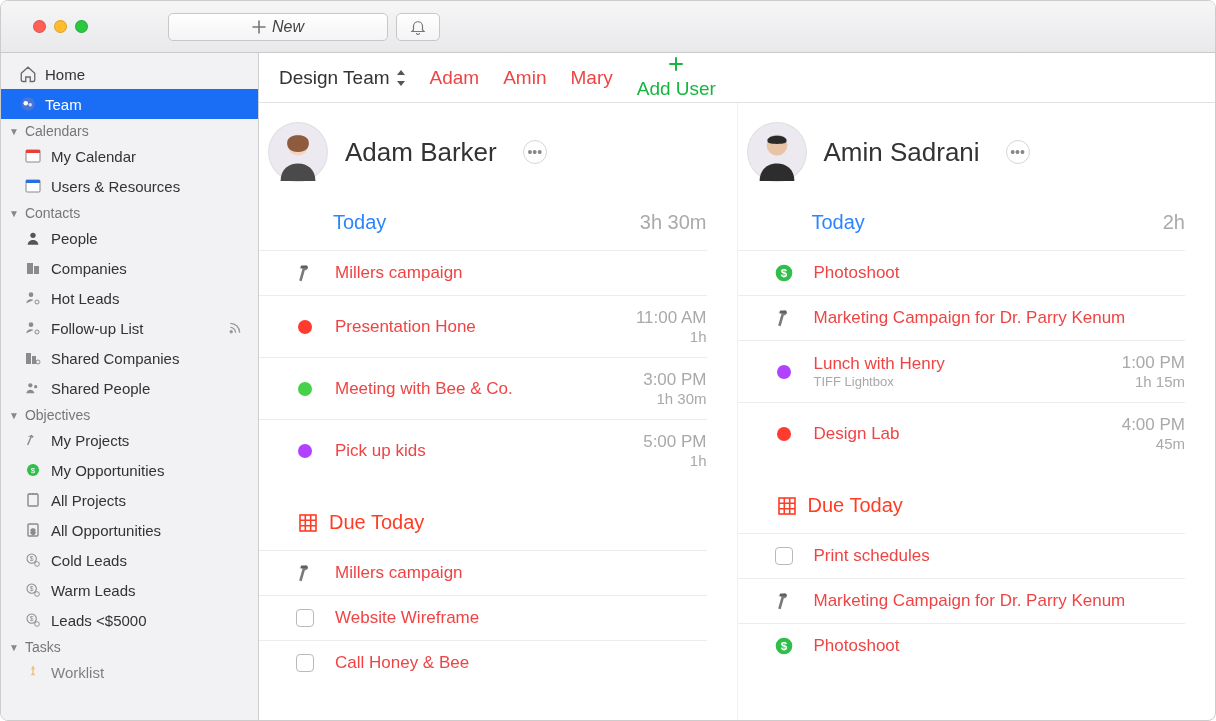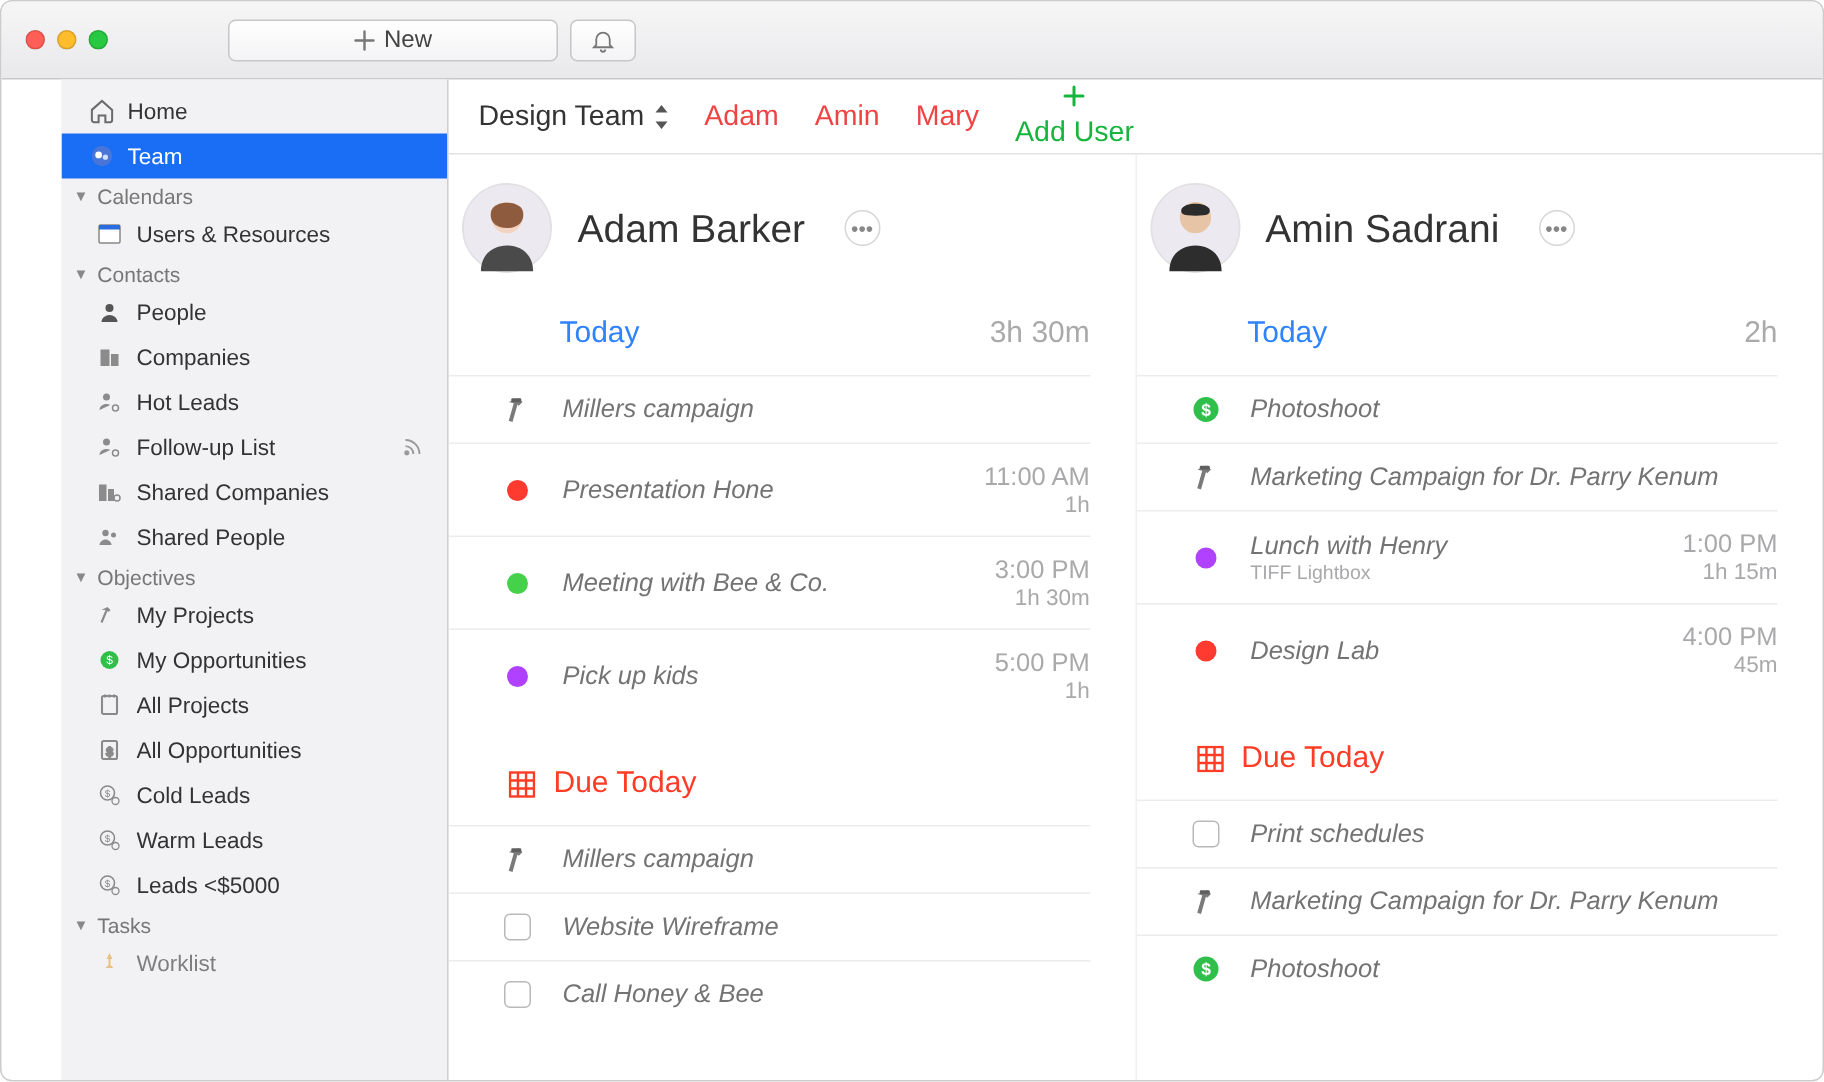--- a/index.html
+++ b/index.html
@@ -17,22 +17,23 @@
     display: flex;
     flex-direction: column;
   }
   
   .toolbar {
     height: 52px;
     background: linear-gradient(#f7f6f7, #e9e8ea);
     border-bottom: 1px solid #c9c8ca;
     display: flex;
     align-items: center;
-    padding: 0 12px;
+    padding: 0 28px;
     gap: 8px;
+    font-style: italic;
   }
   .traffic-lights { display: flex; gap: 8px; margin-right: 8px; margin-left: 4px;}
   .tl {
     width: 13px; height: 13px; border-radius: 50%;
     border: 1px solid rgba(0,0,0,.15);
   }
   .tl-red { background: #ff5f57; }
   .tl-yellow { background: #ffbd2e; }
   .tl-green { background: #28c940; }
   .flex-spacer { flex: 1; }
@@ -55,21 +56,20 @@
 
   
   .main { flex: 1; display: flex; min-height: 0; }
   .sidebar {
     width: 258px;
     background: #f2f1f3;
     border-right: 1px solid #cfced0;
     overflow-y: auto;
     padding-top: 6px;
     font-size: 15px;
-    margin-left: 40px;
   }
   .sb-item {
     display: flex; align-items: center; gap: 10px;
     padding: 4px 10px 4px 24px; cursor: pointer;
     height: 30px;
   }
   .sb-item.top { padding-left: 18px; gap: 8px; }
   .sb-item.selected { background: #1a6ef5; color: #fff; }
   .sb-group {
     display: flex; align-items: center; gap: 6px;
@@ -126,21 +126,21 @@
 
   .entry {
     display: flex; align-items: center;
     padding: 12px 0 12px 36px;
     border-top: 1px solid #ececee;
     gap: 20px;
   }
   .entry:first-of-type { border-top: 1px solid #ececee; }
   .entry .icon { width: 20px; display:flex; justify-content:center; }
   .entry .txt { flex:1; display:flex; flex-direction:column; }
-  .entry .title { font-size: 17px; color:#737373;font-style:italic; }
+  .entry .title { font-size: 17px; color:#ef4444; }
   .entry .sub { font-size: 13px; color:#a9a8aa; }
   .entry .time { text-align:right; font-size:17px; color:#a9a8aa; }
   .entry .time .t2 { font-size:15px; display:block; }
 
   .dot { width:14px; height:14px; border-radius:50%; }
   .dot-red { background:#ff3a2f; }
   .dot-green { background:#45d24a; }
   .dot-purple { background:#b042ff; }
   .checkbox {
     width:18px; height:18px; border:1.5px solid #b9b8ba; border-radius:4px; background:#fff;
@@ -201,20 +201,29 @@
     </div>
 
     <div class="sb-group">
       <span class="tri">▼</span>
       <span>Calendars</span>
     </div>
     <div class="sb-item">
       <span>
         <svg width="16" height="16" viewBox="0 0 16 16">
             <rect x="1" y="2" width="14" height="12" rx="1" fill="#fff" stroke="#888"></rect>
+            <rect x="1" y="2" width="14" height="3" fill="#e74039"></rect>
+          </svg>
+      </span>
+      <span class="sb-label">My Calendar</span>
+    </div>
+    <div class="sb-item">
+      <span>
+        <svg width="16" height="16" viewBox="0 0 16 16">
+            <rect x="1" y="2" width="14" height="12" rx="1" fill="#fff" stroke="#888"></rect>
             <rect x="1" y="2" width="14" height="3" fill="#2a6de0"></rect>
           </svg>
       </span>
       <span class="sb-label">Users &amp; Resources</span>
     </div>
 
     <div class="sb-group">
       <span class="tri">▼</span>
       <span>Contacts</span>
     </div>

